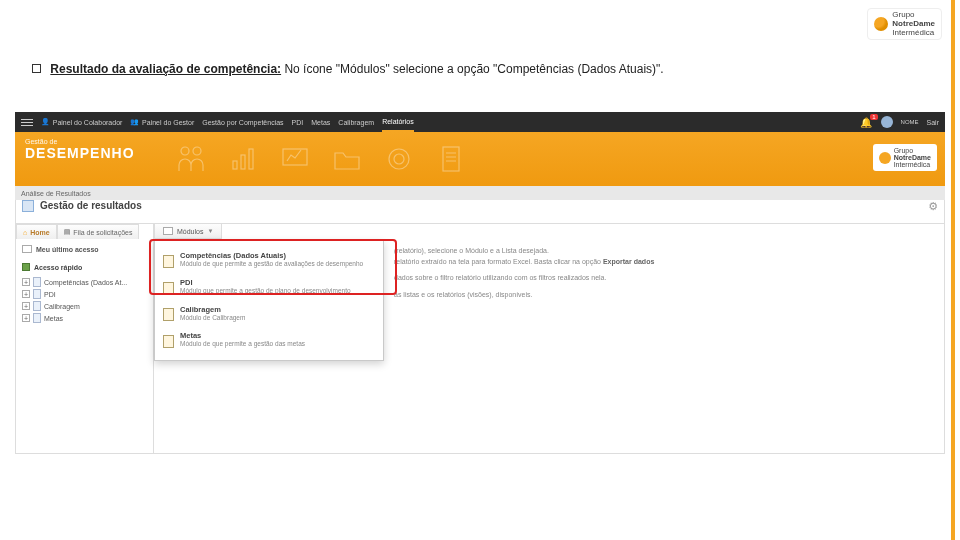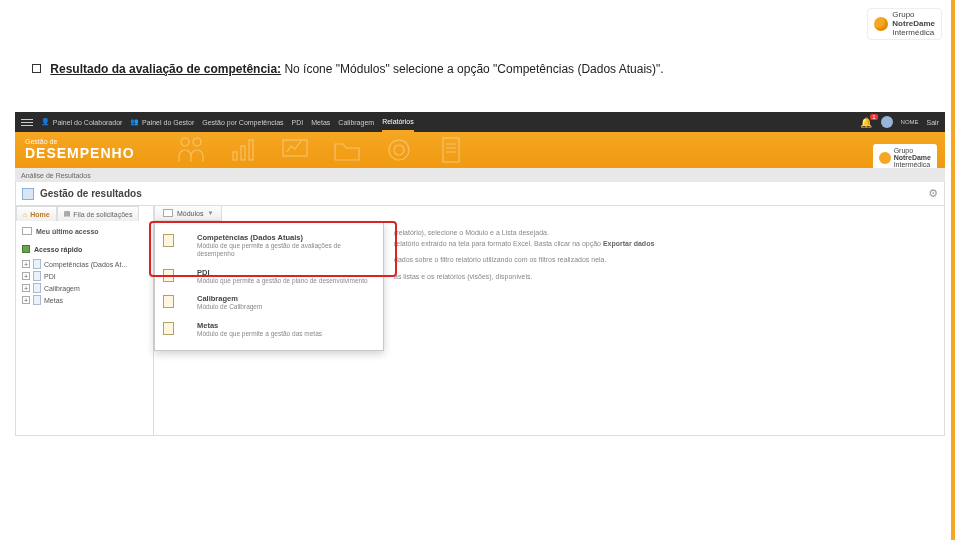--- a/index.html
+++ b/index.html
@@ -95,21 +95,21 @@
     background: #e33; color: #fff; font-size: 6px;
     padding: 0 2px; border-radius: 2px;
   }
   .topbar .avatar {
     width: 12px; height: 12px; border-radius: 50%;
     background: #97b5d6;
   }
 
   .banner {
     background: linear-gradient(#f5a623,#f09a10);
-    height: 36px;
+    height: 54px;
     position: relative;
     padding: 6px 10px;
     color: #fff;
     overflow: hidden;
   }
   .banner .tlabel { font-size: 7px; opacity: .9; }
   .banner .ttitle { font-size: 14px; font-weight: bold; letter-spacing: 1px; }
   .banner .deco {
     position: absolute; top: 6px; left: 160px; right: 120px; bottom: 6px;
     opacity: .35;
@@ -123,21 +123,21 @@
   }
   .banner .logo2 .ico { width: 12px; height: 12px; border-radius: 50%; background: #f5a623; }
 
   .crumb {
     background: #e8e8e8; height: 14px; display: flex; align-items: center;
     padding: 0 6px; font-size: 7px; color: #666;
   }
 
   .pagehead {
     height: 24px; border: 1px solid #ddd; border-top: none;
-    display: flex; align-items: center; gap: 6px; padding: 0 6px;
+    display: flex; gap: 6px; padding: 0 6px;
     background: #fff;
   }
   .pagehead .ic {
     width: 12px; height: 12px; background: #d9e6f5; border: 1px solid #8bb0da;
   }
   .pagehead .title { font-size: 10px; font-weight: bold; color: #444; }
   .pagehead .gear { margin-left: auto; color: #999; font-size: 11px; }
 
   .body2 {
     display: flex;
@@ -185,21 +185,21 @@
 
   .dropdown {
     position: absolute;
     top: 16px; left: 0;
     width: 230px;
     background: #fff;
     border: 1px solid #c9c9c9;
     box-shadow: 0 3px 8px rgba(0,0,0,.18);
     padding: 6px 0;
   }
-  .dd-item { padding: 4px 8px 6px 8px; display: flex; gap: 23px; }
+  .dd-item { padding: 4px 8px 6px 8px; display: flex; gap: 6px; align-items: flex-end; }
   .dd-item .ic4 { flex: none; width: 11px; height: 13px; border: 1px solid #b0a06a; background: #fff6df; margin-top: 1px; }
   .dd-item .txt .t { font-size: 7.5px; font-weight: bold; color: #444; }
   .dd-item .txt .d { font-size: 6.5px; color: #888; line-height: 1.2; }
 
   .highlight {
     position: absolute;
     top: -2px; left: -6px;
     width: 248px; height: 56px;
     border: 2px solid #d22; border-radius: 4px;
     pointer-events: none;

